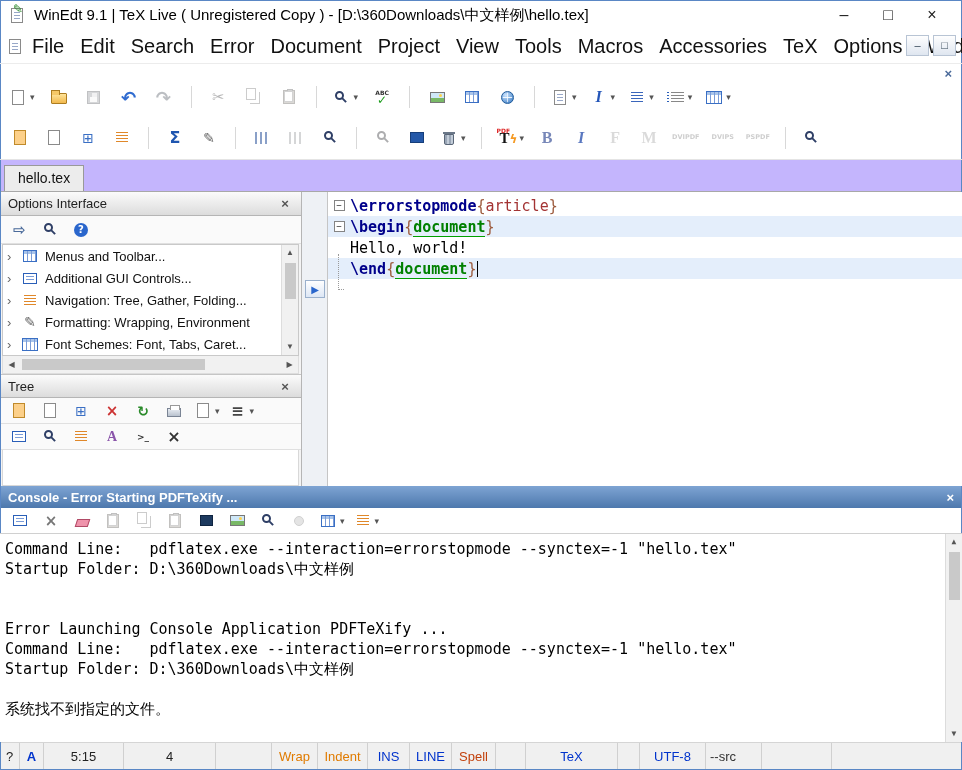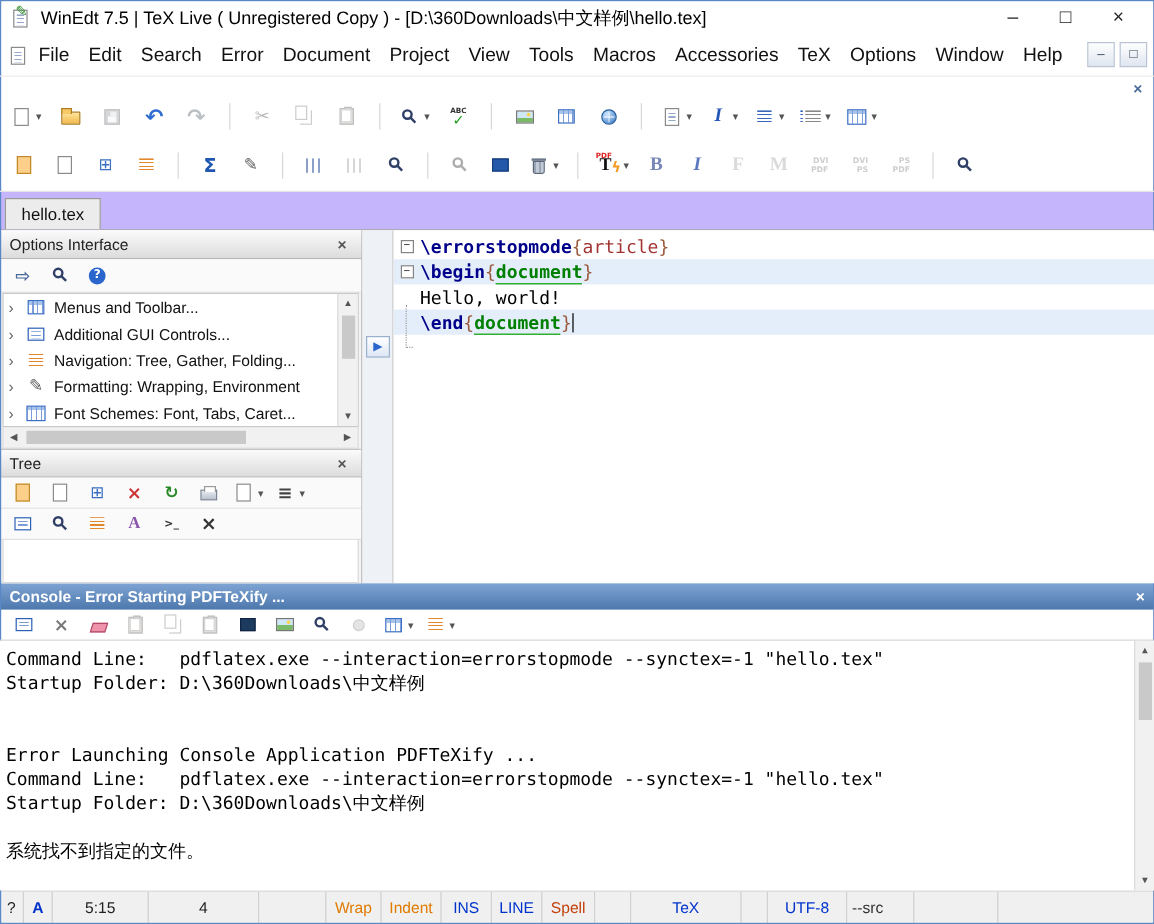--- a/index.html
+++ b/index.html
@@ -5,21 +5,21 @@
 *{box-sizing:border-box;margin:0;padding:0}
 html,body{width:962px;height:770px}
 body{font-family:"Liberation Sans",sans-serif;background:#fff;position:relative;overflow:hidden;outline:1px solid #5a87c5;outline-offset:-1px}
 
 .titlebar{height:30px;display:flex;align-items:center;padding:0 8px;background:#fff}
 .titlebar .title{font-size:15px;color:#000;margin-left:8px;flex:1;white-space:nowrap;overflow:hidden}
 .win-controls{display:flex;align-items:center}
 .wbtn{width:44px;text-align:center;font-size:16px;color:#222;line-height:28px}
 
 .menubar{height:34px;display:flex;align-items:center;padding:0 6px;border-bottom:1px solid #ececec;position:relative}
-.menu-item{padding:5px 8px;font-size:16px;color:#111;white-space:nowrap}
+.menu-item{padding:5px 8px;font-size:20px;color:#111;white-space:nowrap}
 .mdi-controls{position:absolute;right:6px;top:5px;display:flex;gap:4px}
 .mdi-btn{width:23px;height:21px;border:1px solid #b8c4d4;background:linear-gradient(#fefefe,#dfe6f0);font-size:11px;text-align:center;line-height:19px;color:#345}
 
 .toolbar{display:flex;align-items:center;padding:0 6px;position:relative}
 #toolbar-main{height:52px;padding-top:14px;gap:7px}
 #toolbar-secondary{height:44px;border-bottom:1px solid #e4e4e4;gap:6px}
 .tbtn{height:28px;min-width:28px;display:inline-flex;align-items:center;justify-content:center;padding:0 3px;border-radius:3px;position:relative}
 .tbtn .dd{font-size:9px;color:#555;margin-left:3px}
 .tsep{width:1px;height:22px;background:#d8d8d8;margin:0 6px;flex:none}
 .dis{opacity:.42;filter:grayscale(.9)}
@@ -56,21 +56,21 @@
 i.sh-list{width:13px;height:11px;margin-left:4px;background:repeating-linear-gradient(#888 0 1px,transparent 1px 3px)}
 i.sh-list::before{content:"";position:absolute;left:-4px;top:0;width:2px;height:11px;background:repeating-linear-gradient(#2a5fb8 0 1px,transparent 1px 3px)}
 i.sh-bars{width:14px;height:12px;background:repeating-linear-gradient(90deg,#8aa0c8 0 2px,transparent 2px 5px)}
 i.sh-bluesq{width:14px;height:11px;background:#2458a8;border:1px solid #163e7a}
 i.sh-trash{width:10px;height:11px;background:linear-gradient(90deg,#9aa6b6 0 2px,#c2ccd8 2px 4px,#9aa6b6 4px 6px,#c2ccd8 6px 8px,#9aa6b6 8px);border:1px solid #5a6778;border-radius:0 0 2px 2px;margin-top:3px}
 i.sh-trash::before{content:"";position:absolute;top:-3px;left:-2px;width:12px;height:2px;background:#6a7788}
 i.sh-pdft{width:20px;height:17px}
 i.sh-pdft em{position:absolute;top:-2px;left:0;font-size:6px;font-weight:bold;color:#d22;font-style:normal}
 i.sh-pdft b{position:absolute;left:3px;top:2px;font-family:"Liberation Serif",serif;font-size:15px;line-height:15px;color:#111}
 i.sh-pdft u{position:absolute;left:13px;top:3px;color:#f59a23;font-size:12px;font-weight:bold;text-decoration:none}
-i.sh-stack{display:flex;flex-direction:column;align-items:flex-end;justify-content:center}
+i.sh-stack{display:flex;align-items:flex-start;justify-content:center}
 i.sh-stack span{font-size:6.5px;line-height:7px;font-weight:bold;color:#8a8a8a}
 i.sh-term{width:14px;height:11px;background:#fff;border:1px solid #2a5fb8}
 i.sh-term::after{content:"";position:absolute;left:2px;right:2px;top:2px;height:6px;background:repeating-linear-gradient(#7a9cd8 0 1px,transparent 1px 3px)}
 i.sh-erase{width:13px;height:8px;background:#ef93ab;border:1px solid #b04a66;transform:skewX(-18deg);margin-top:4px}
 i.sh-darksq{width:13px;height:11px;background:#1d3a5f;border:1px solid #0f2440}
 i.sh-dot{width:10px;height:10px;border-radius:50%;background:#c0c0c0;border:1px solid #909090}
 i.sh-help{width:14px;height:14px;border-radius:50%;background:#2a66cc;color:#fff;font-size:10px;font-weight:bold;line-height:14px;text-align:center}
 i.sh-print{width:14px;height:9px;background:linear-gradient(#e8ecf2,#b9c2ce);border:1px solid #7a8494;margin-top:4px}
 i.sh-print::before{content:"";position:absolute;top:-4px;left:2px;width:8px;height:4px;background:#fff;border:1px solid #999;border-bottom:none}
 .pen{position:absolute;left:5px;top:-4px;color:#2a8a2a;font-size:12px;text-decoration:none}
@@ -133,21 +133,21 @@
 </head>
 <body>
 
 <div class="titlebar">
   <span class="ico" id="title-logo">
       <span class="ico">
         <i class="sh sh-page lines"></i>
         <u class="pen">✎</u>
       </span>
     </span>
-  <span class="title">WinEdt 7.5 | TeX Live ( Unregistered Copy ) - [D:\360Downloads\中文样例\hello.tex]</span>
+  <span class="title">WinEdt 9.1 | TeX Live ( Unregistered Copy ) - [D:\360Downloads\中文样例\hello.tex]</span>
   <div class="win-controls">
     <span class="wbtn">–</span>
     <span class="wbtn">□</span>
     <span class="wbtn">×</span>
   </div>
 </div>
 
 <div class="menubar">
   <span class="ico" id="menu-doc-icon">
       <span class="ico">

